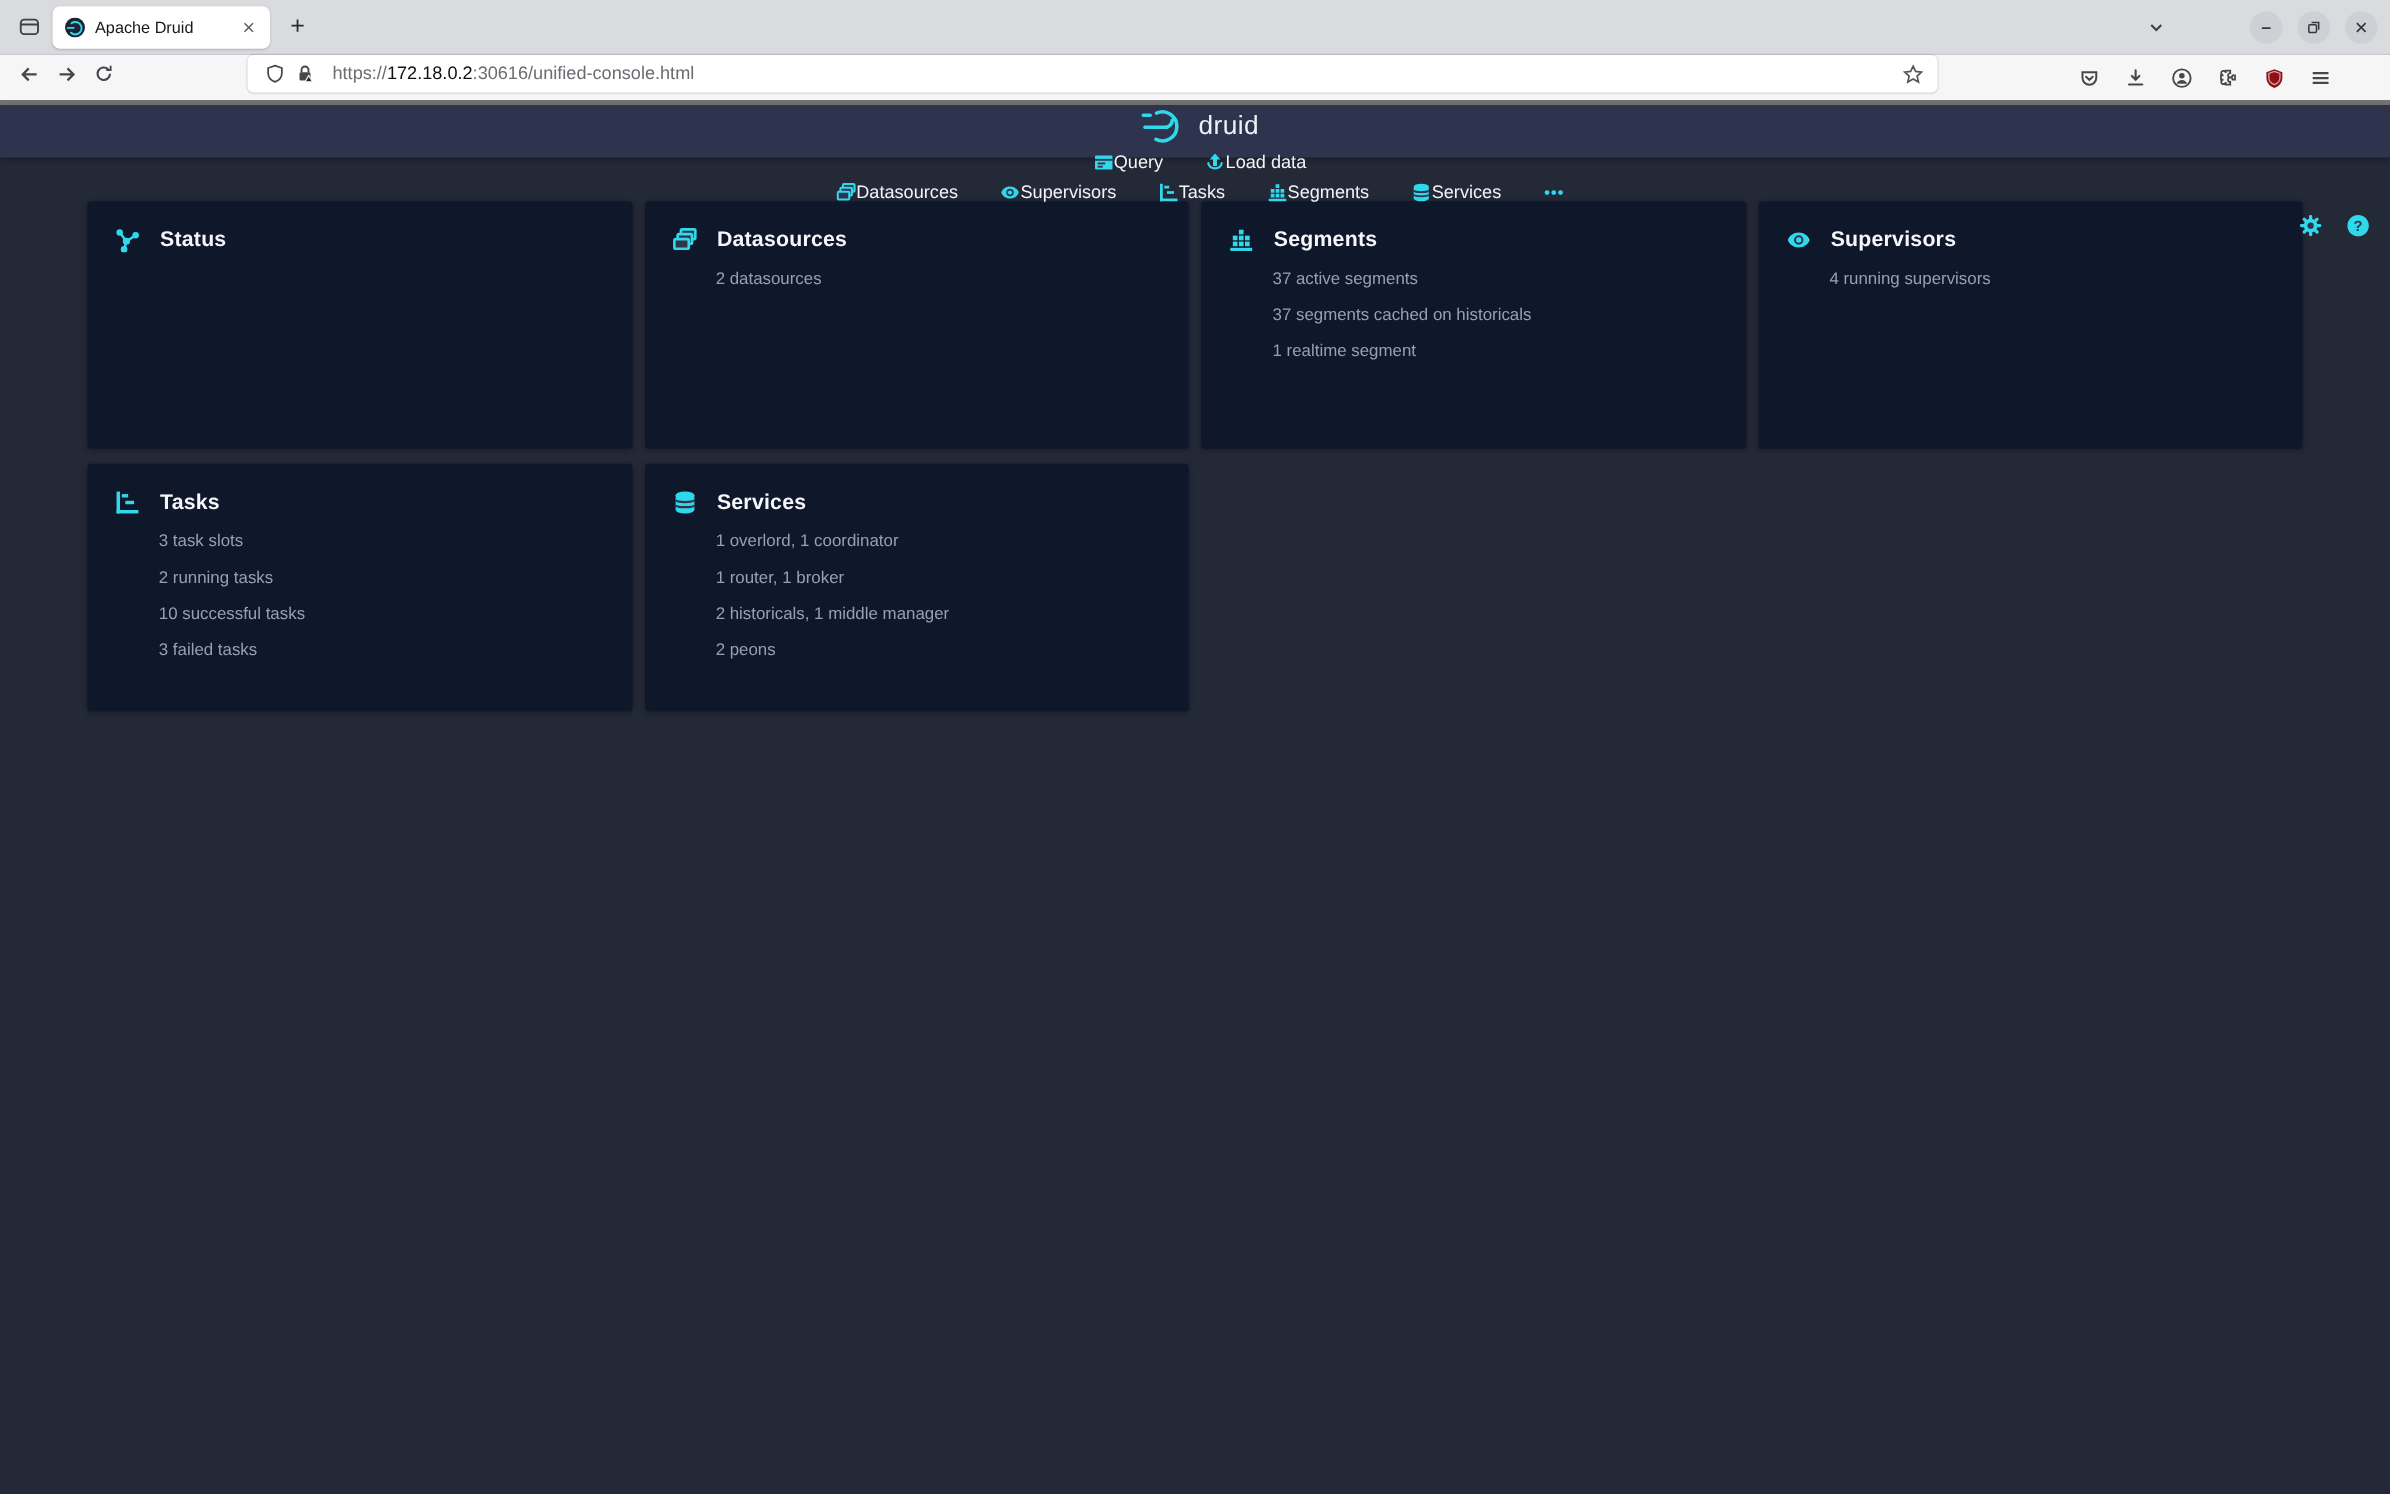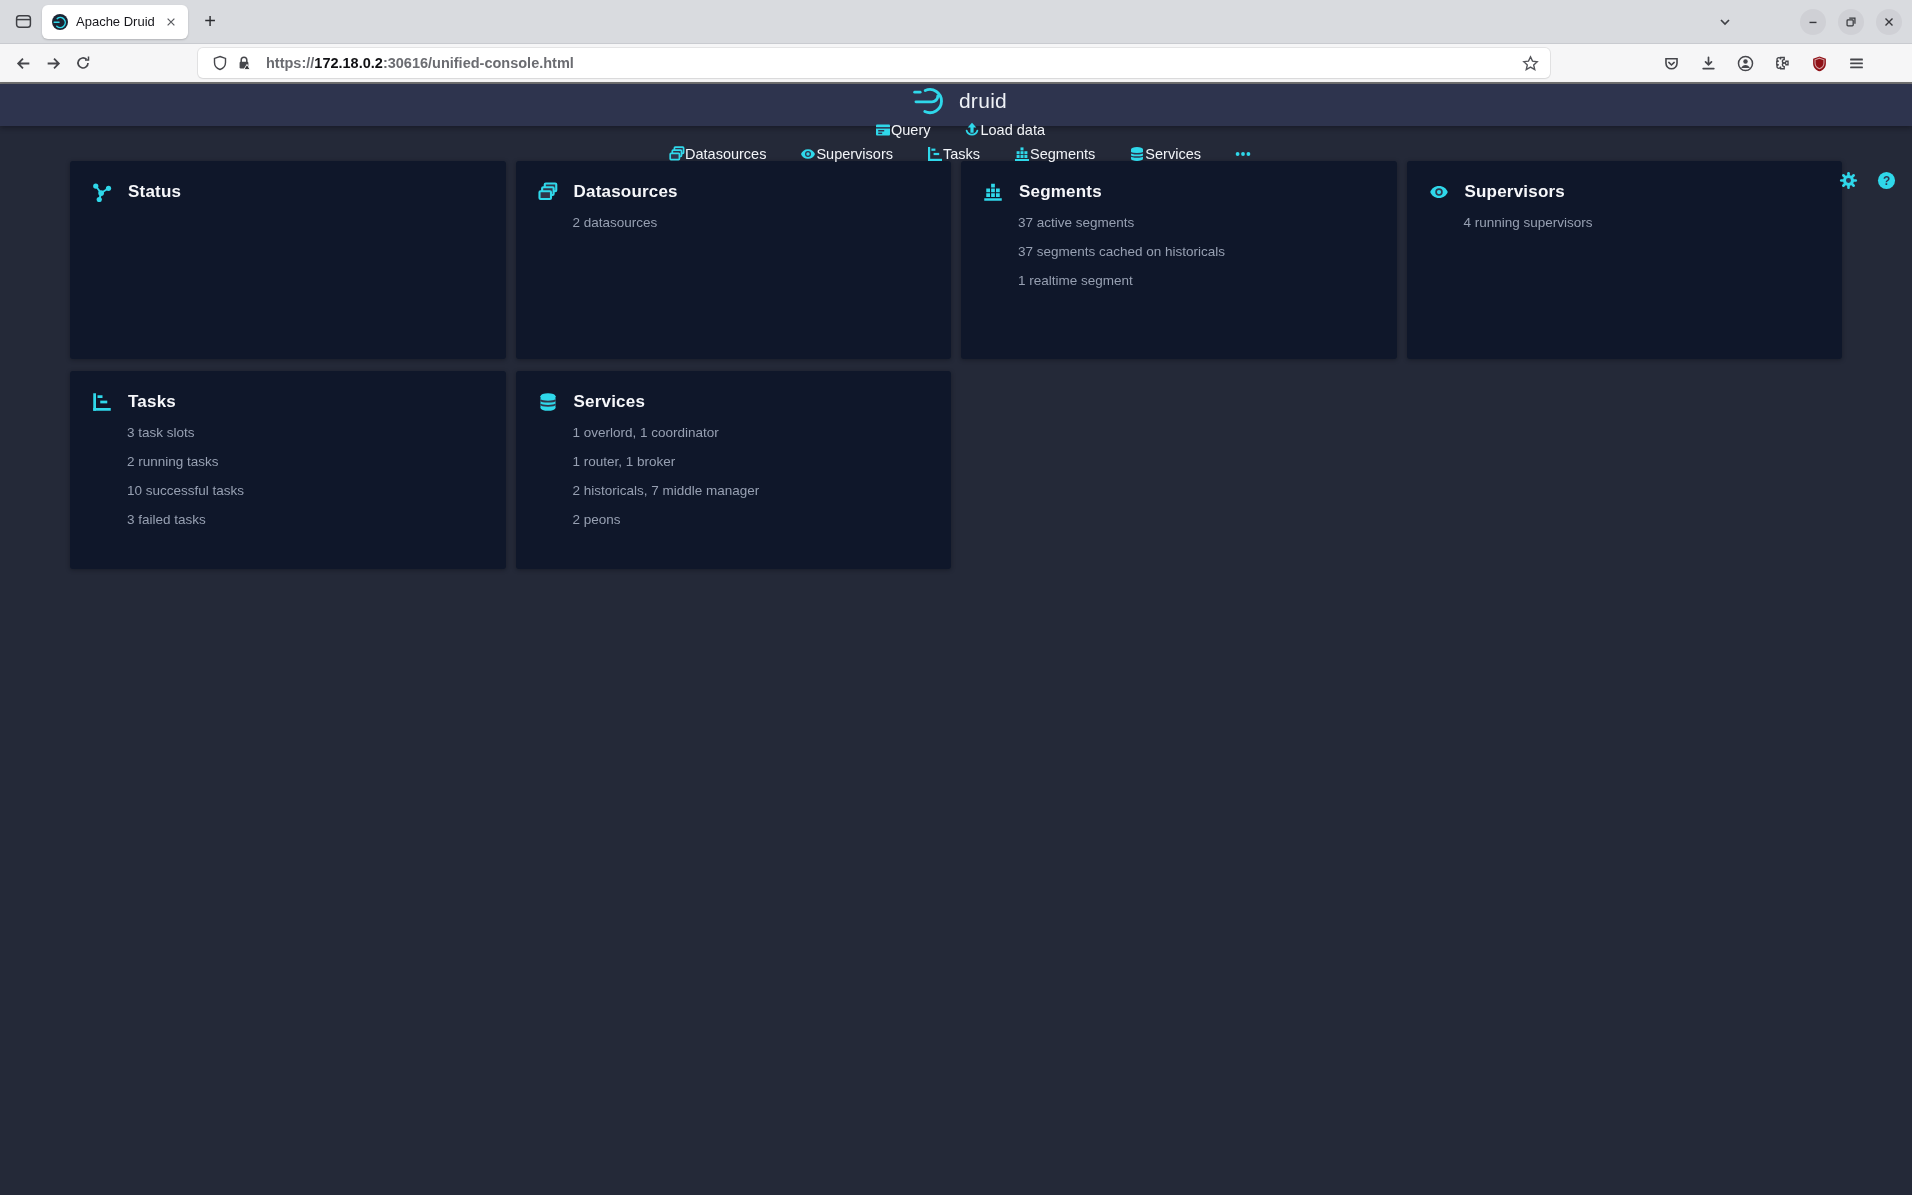--- a/index.html
+++ b/index.html
@@ -15,41 +15,41 @@
   
   .tabstrip {
     height:44px; background:#d9dbdf; display:flex; align-items:center;
     padding:0 10px 0 8px; border-bottom:1px solid #c9cbd0;
   }
   .chrome-btn {
     border:none; background:transparent; width:30px; height:30px;
     display:grid; place-items:center; border-radius:4px; padding:0; cursor:pointer;
   }
   .tab {
-    width:146px; height:34px; background:#ffffff; border-radius:6px;
+    width:174px; height:34px; background:#ffffff; border-radius:6px;
     display:flex; align-items:center; padding:0 6px 0 10px; margin-left:4px;
     box-shadow:0 1px 2px rgba(0,0,0,.18); cursor:default;
   }
   .tab-title {
     flex:1; font-size:13px; color:#17171c; margin-left:8px;
     white-space:nowrap; overflow:hidden;
   }
   .tab-close { width:22px; height:22px; border-radius:4px; }
   .newtab { font-size:20px; color:#2b2c30; margin-left:6px; width:32px; height:32px; }
   .tabstrip-spacer { flex:1; }
   .win-controls { display:flex; align-items:center; }
   .winbtn {
     width:26px; height:26px; border-radius:50%; background:#cfd0d5;
     display:grid; place-items:center; border:none; margin-left:12px; padding:0; cursor:pointer;
   }
   .tabs-chevron { margin-right:48px; }
 
   .toolbar {
-    height:40px; background:#f6f6f7; display:flex; align-items:center;
-    padding:0 8px; border-bottom:2px solid #737373;font-weight:bold;
+    height:40px; background:#f6f6f7; display:flex; 
+    padding:0 8px; border-bottom:4px solid #737373;
   }
   .urlbar {
     height:30px; width:1352px; margin-left:100px; background:#ffffff;
     border-radius:5px; display:flex; align-items:center; padding:0 8px 0 10px;
     box-shadow:0 0 0 1px rgba(0,0,0,.07), 0 1px 2px rgba(0,0,0,.06);
     cursor:text;
   }
   .url-text { flex:1; margin-left:10px; font-size:14.5px; color:#6b6c71; white-space:nowrap; overflow:hidden; }
   .url-host { color:#111114; }
   .urlbar-icon { width:24px; height:24px; display:grid; place-items:center; border:none; background:transparent; padding:0; cursor:pointer; }
@@ -456,19 +456,19 @@
           <ellipse cx="8" cy="12.7" rx="6" ry="2.3"></ellipse>
           <path d="M2 6.5c1.2 1.6 10.8 1.6 12 0" stroke="var(--icon-bg)" stroke-width="1.4" fill="none"></path>
           <path d="M2 9.8c1.2 1.6 10.8 1.6 12 0" stroke="var(--icon-bg)" stroke-width="1.4" fill="none"></path>
         </svg>
       </span>
       <span class="card-title">Services</span>
     </div>
     <div class="card-body">
       <p>1 overlord, 1 coordinator</p>
       <p>1 router, 1 broker</p>
-      <p>2 historicals, 7 middle manager</p>
+      <p>2 historicals, 1 middle manager</p>
       <p>2 peons</p>
     </div>
   </div>
 
 
 </main>
 
 </body></html>

